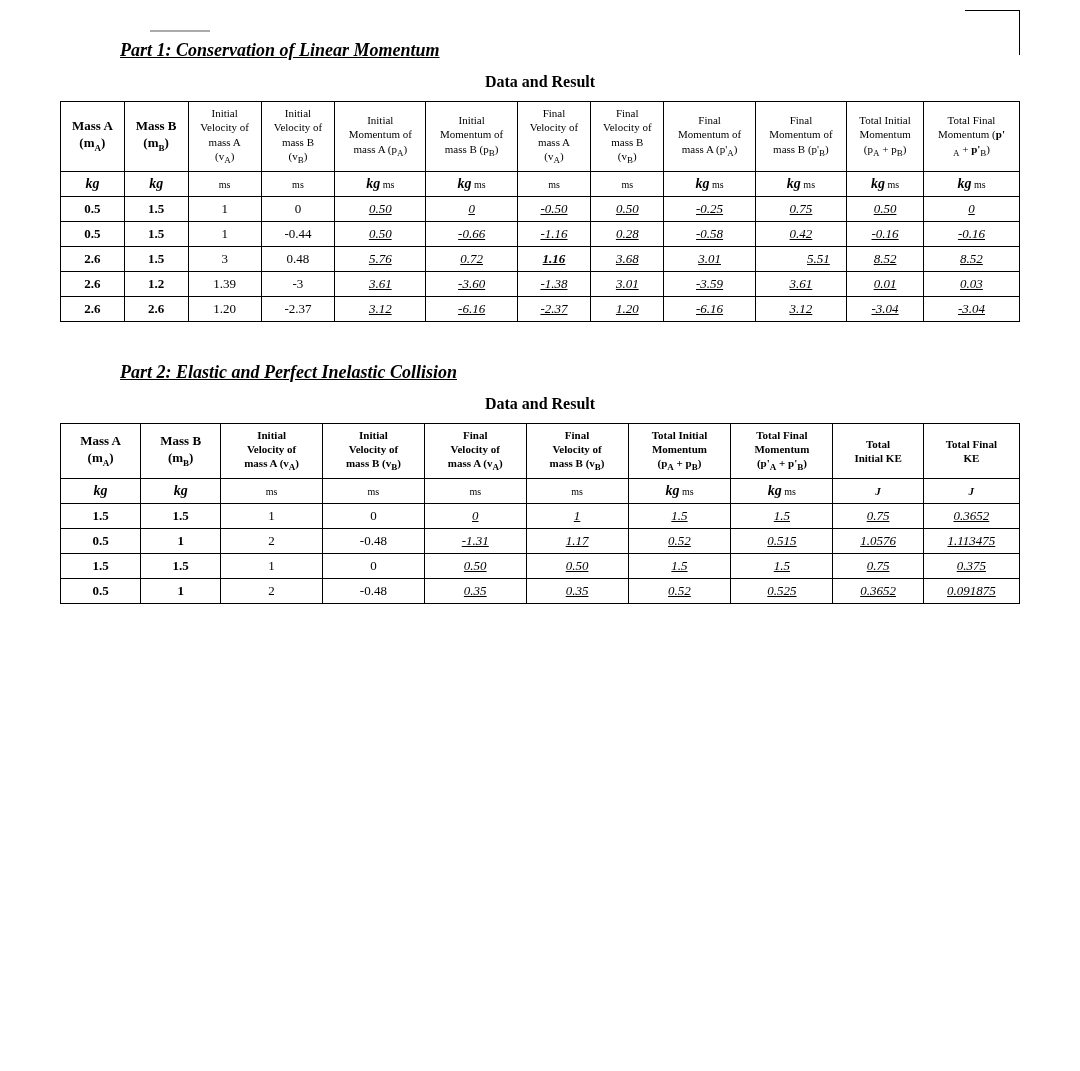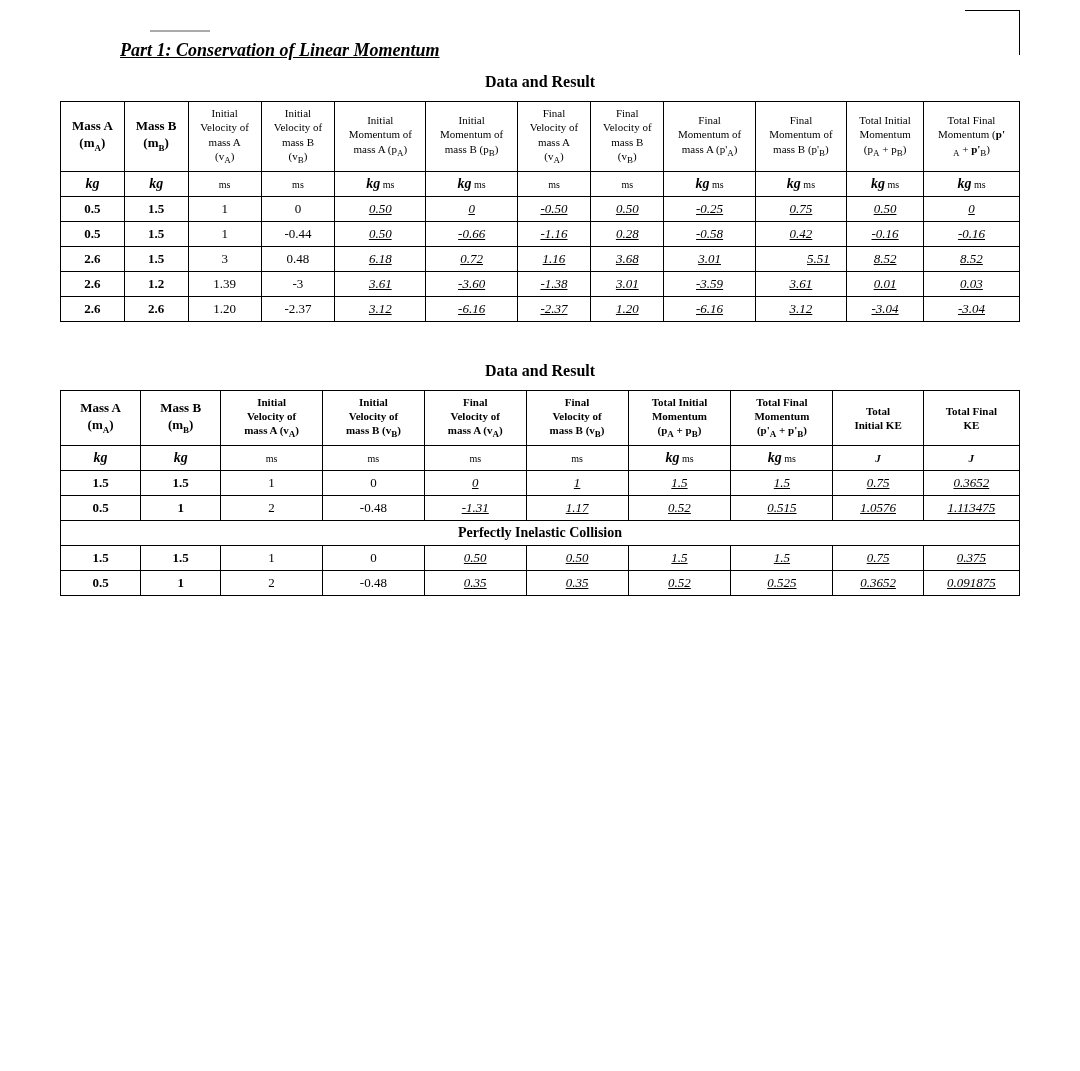--- a/index.html
+++ b/index.html
@@ -157,23 +157,23 @@
           <td style="text-decoration: underline; font-style: italic;">-0.58</td>
           <td style="text-decoration: underline; font-style: italic;">0.42</td>
           <td style="text-decoration: underline; font-style: italic;">-0.16</td>
           <td style="text-decoration: underline; font-style: italic;">-0.16</td>
         </tr>
         <tr>
           <td style="font-weight: bold;">2.6</td>
           <td style="font-weight: bold;">1.5</td>
           <td>3</td>
           <td>0.48</td>
-          <td style="text-decoration: underline; font-style: italic;">6.18</td>
+          <td style="text-decoration: underline; font-style: italic;">5.76</td>
           <td style="text-decoration: underline; font-style: italic;">0.72</td>
-          <td style="text-decoration: underline; font-style: italic;">1.16</td>
+          <td style="text-decoration: underline; font-style: italic; font-weight: bold;">1.16</td>
           <td style="text-decoration: underline; font-style: italic;">3.68</td>
           <td style="text-decoration: underline; font-style: italic;">3.01</td>
           <td style="text-decoration: underline; font-style: italic; padding-left: 40px;">5.51</td>
           <td style="text-decoration: underline; font-style: italic;">8.52</td>
           <td style="text-decoration: underline; font-style: italic;">8.52</td>
         </tr>
         <tr>
           <td style="font-weight: bold;">2.6</td>
           <td style="font-weight: bold;">1.2</td>
           <td>1.39</td>
@@ -199,20 +199,21 @@
           <td style="text-decoration: underline; font-style: italic;">-6.16</td>
           <td style="text-decoration: underline; font-style: italic;">3.12</td>
           <td style="text-decoration: underline; font-style: italic;">-3.04</td>
           <td style="text-decoration: underline; font-style: italic;">-3.04</td>
         </tr>
       </tbody>
   </table>
 </div>
 
 <div class="part-section">
+  <div class="part-title">Part 2: Elastic and Perfect Inelastic Collision</div>
   <div class="section-title">Data and Result</div>
 
   <table>
     <thead>
       <tr>
         <th>
           <span class="bold-large">Mass A<br>(m<sub>A</sub>)</span>
         </th>
         <th>
           <span class="bold-large">Mass B<br>(m<sub>B</sub>)</span>
@@ -274,23 +275,20 @@
           <td>2</td>
           <td>-0.48</td>
           <td style="text-decoration: underline; font-style: italic;">-1.31</td>
           <td style="text-decoration: underline; font-style: italic;">1.17</td>
           <td style="text-decoration: underline; font-style: italic;">0.52</td>
           <td style="text-decoration: underline; font-style: italic;">0.515</td>
           <td style="text-decoration: underline; font-style: italic;">1.0576</td>
           <td style="text-decoration: underline; font-style: italic;">1.113475</td>
         </tr>
         <tr>
-          <td colspan="10" style="font-weight: bold; font-size: 14px; text-align: center;">Perfectly Inelastic Collision</td>
-        </tr>
-        <tr>
           <td style="font-weight: bold;">1.5</td>
           <td style="font-weight: bold;">1.5</td>
           <td>1</td>
           <td>0</td>
           <td style="text-decoration: underline; font-style: italic;">0.50</td>
           <td style="text-decoration: underline; font-style: italic;">0.50</td>
           <td style="text-decoration: underline; font-style: italic;">1.5</td>
           <td style="text-decoration: underline; font-style: italic;">1.5</td>
           <td style="text-decoration: underline; font-style: italic;">0.75</td>
           <td style="text-decoration: underline; font-style: italic;">0.375</td>

